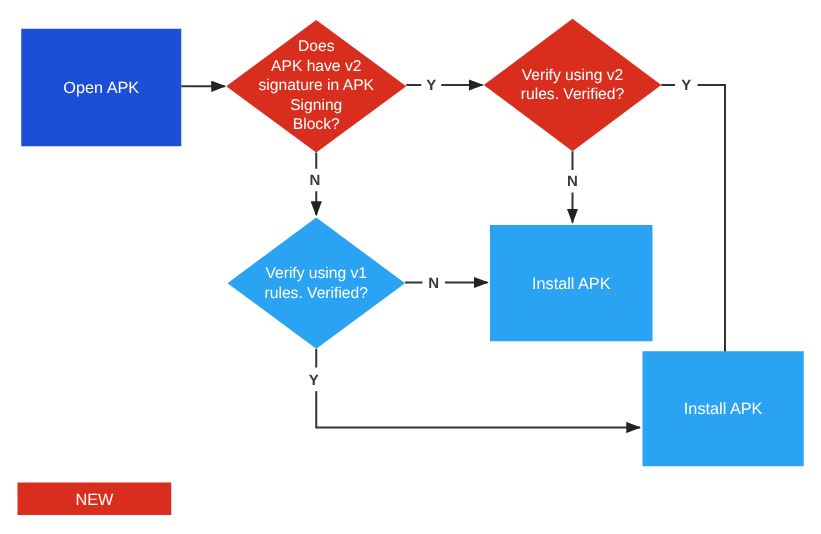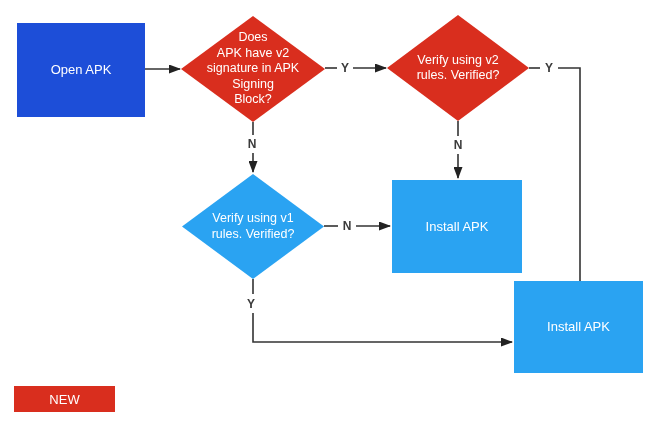--- a/index.html
+++ b/index.html
@@ -114,17 +114,17 @@
     <span class="node-label">Install APK</span>
   </div>
 
   <span class="edge-label" style="left:345px; top:68px;">Y</span>
   <span class="edge-label" style="left:252px; top:144px;">N</span>
   <span class="edge-label" style="left:549px; top:68px;">Y</span>
   <span class="edge-label" style="left:458px; top:145px;">N</span>
   <span class="edge-label" style="left:347px; top:226px;">N</span>
   <span class="edge-label" style="left:251px; top:304px;">Y</span>
 
-  <div class="legend-item" style="left: 14px; top: 386px; width: 101px; height: 26px; background: rgb(217, 46, 30);">
+  <div class="legend-item" style="left: 14px; top: 386px; width: 123px; height: 26px; background: rgb(217, 46, 30);">
     <span>NEW</span>
   </div>
 
 </div>
 
 </body></html>

